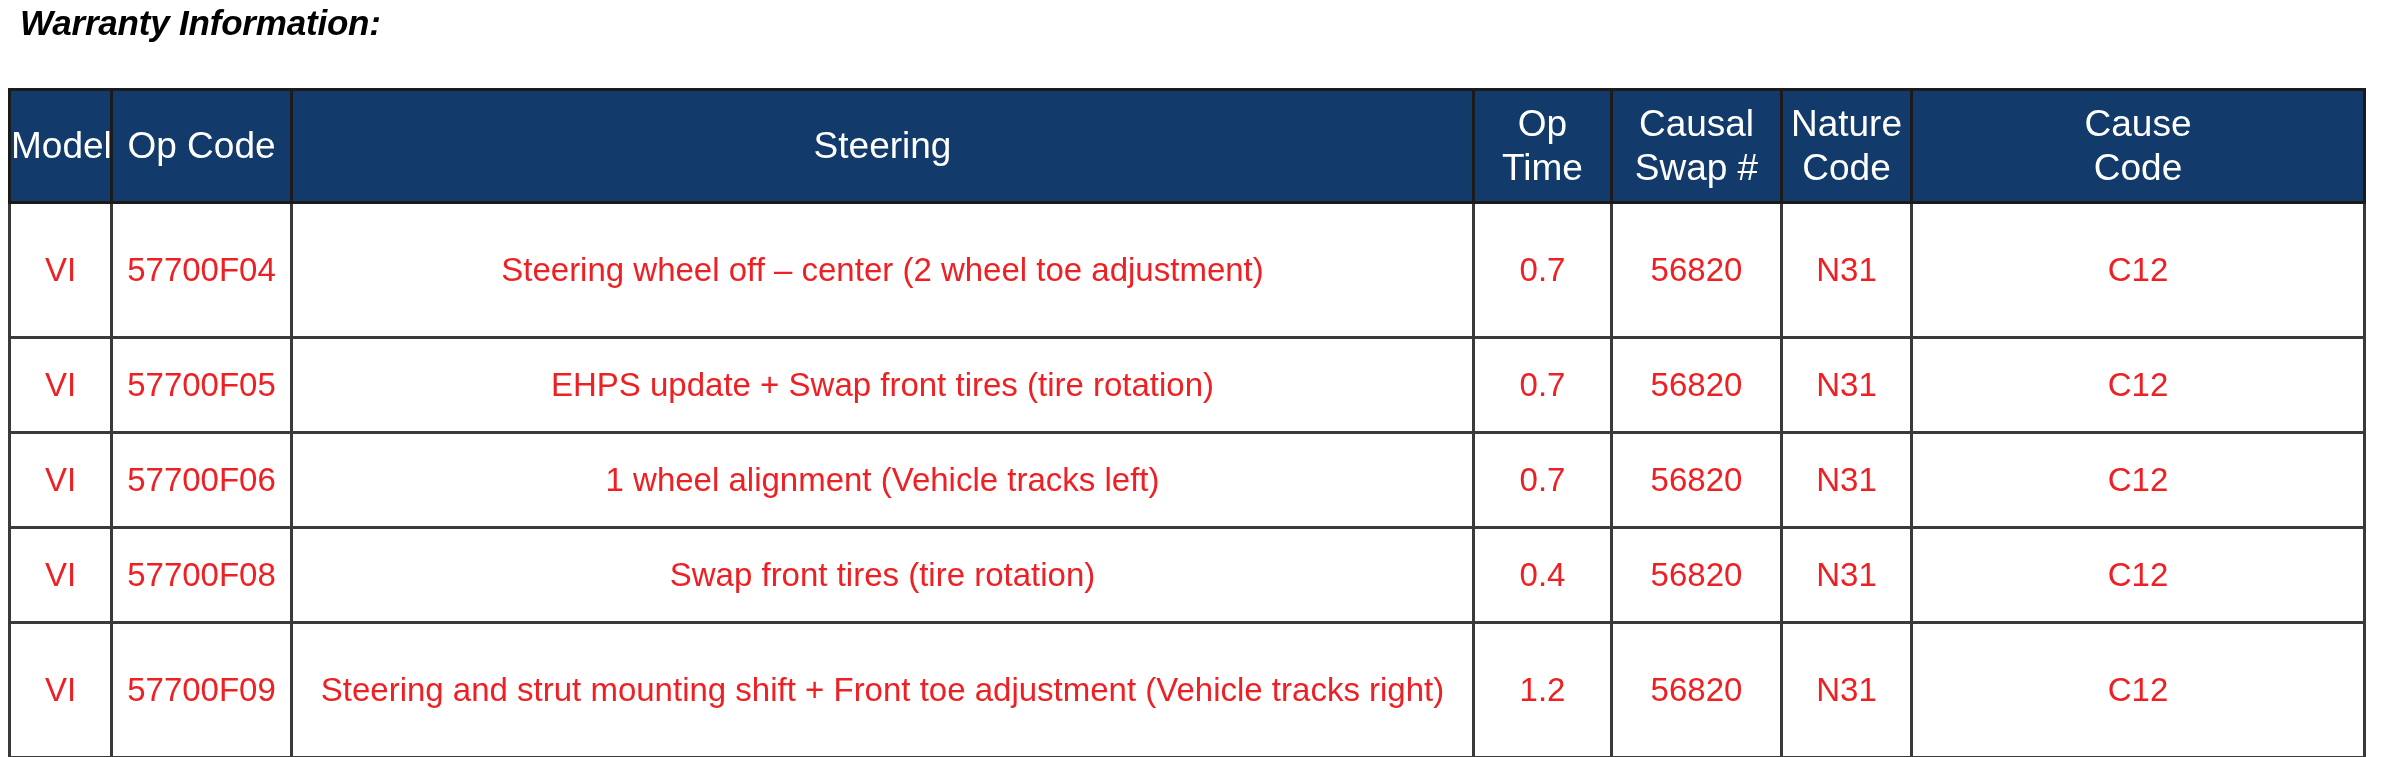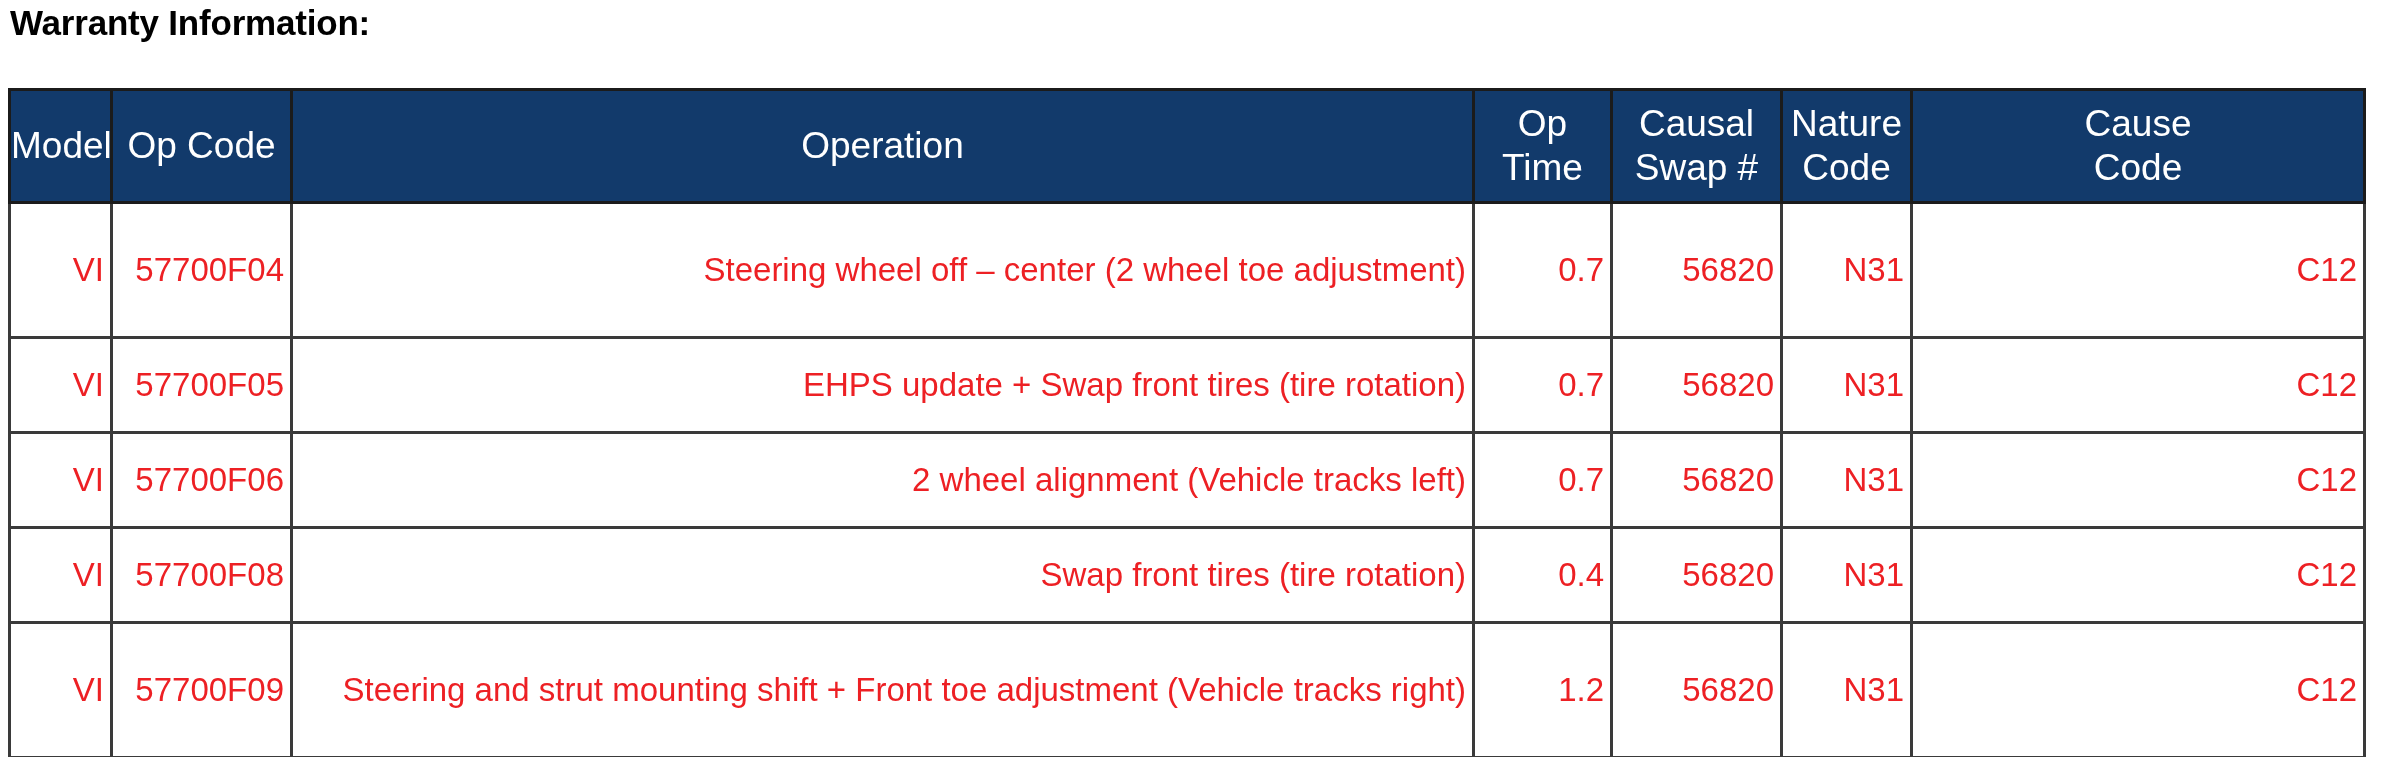--- a/index.html
+++ b/index.html
@@ -14,28 +14,29 @@
     overflow: hidden;
   }
   #page {
     position: relative;
     width: 2389px;
     height: 757px;
     background: #ffffff;
   }
   #doc-title {
     position: absolute;
-    left: 10px;
+    left: 20px;
     top: 2px;
     font-size: 35px;
     font-weight: bold;
     color: #000000;
     letter-spacing: -0.2px;
     line-height: 42px;
     white-space: nowrap;
+    font-style: italic;
   }
   #warranty-table {
     position: absolute;
     left: 8px;
     top: 44px;
     width: 2355px;
     border-collapse: collapse;
     table-layout: fixed;
     margin-top: 44px;
   }
@@ -54,21 +55,20 @@
     line-height: 44px;
     height: 110px;
     border-color: #1b1b1b;
   }
   #warranty-table tbody td {
     background: #ffffff;
     color: #ED2024;
     font-size: 33px;
     line-height: 42px;
     padding: 10px 6px;
-    text-align: right;
   }
   .col-model    { width: 102px; }
   .col-opcode   { width: 180px; }
   .col-operation{ width: 1182px; }
   .col-optime   { width: 138px; }
   .col-causal   { width: 170px; }
   .col-nature   { width: 130px; }
   .col-cause    { width: 453px; }
 
   tr.row-tall td { height: 112px; }
@@ -96,21 +96,21 @@
 
     <thead>
       <tr>
         <th>
           <span class="hdr-line">Model</span>
         </th>
         <th>
           <span class="hdr-line">Op Code</span>
         </th>
         <th>
-          <span class="hdr-line">Operation</span>
+          <span class="hdr-line">Steering</span>
         </th>
         <th>
           <span class="hdr-line">Op</span>
           <span class="hdr-line">Time</span>
         </th>
         <th>
           <span class="hdr-line">Causal</span>
           <span class="hdr-line">Swap #</span>
         </th>
         <th>
@@ -139,21 +139,21 @@
         <td>57700F05</td>
         <td>EHPS update + Swap front tires (tire rotation)</td>
         <td>0.7</td>
         <td>56820</td>
         <td>N31</td>
         <td>C12</td>
       </tr>
       <tr class="row-short">
         <td>VI</td>
         <td>57700F06</td>
-        <td>2 wheel alignment (Vehicle tracks left)</td>
+        <td>1 wheel alignment (Vehicle tracks left)</td>
         <td>0.7</td>
         <td>56820</td>
         <td>N31</td>
         <td>C12</td>
       </tr>
       <tr class="row-short">
         <td>VI</td>
         <td>57700F08</td>
         <td>Swap front tires (tire rotation)</td>
         <td>0.4</td>

